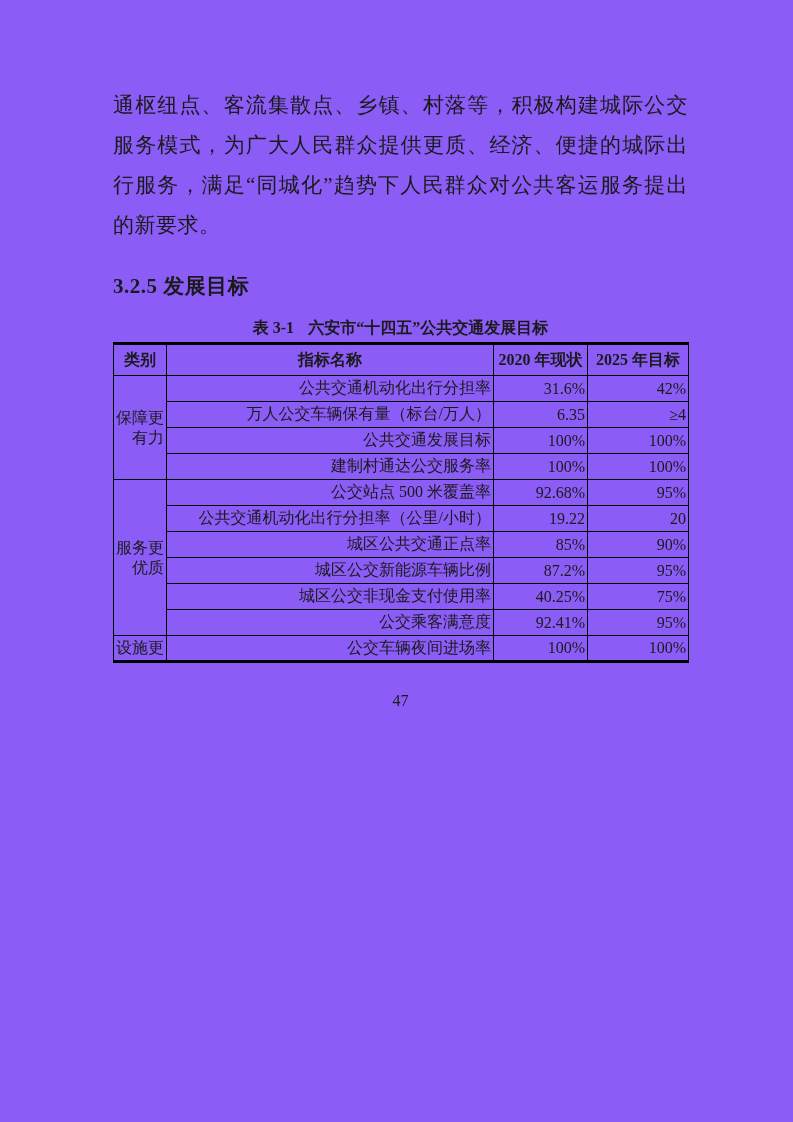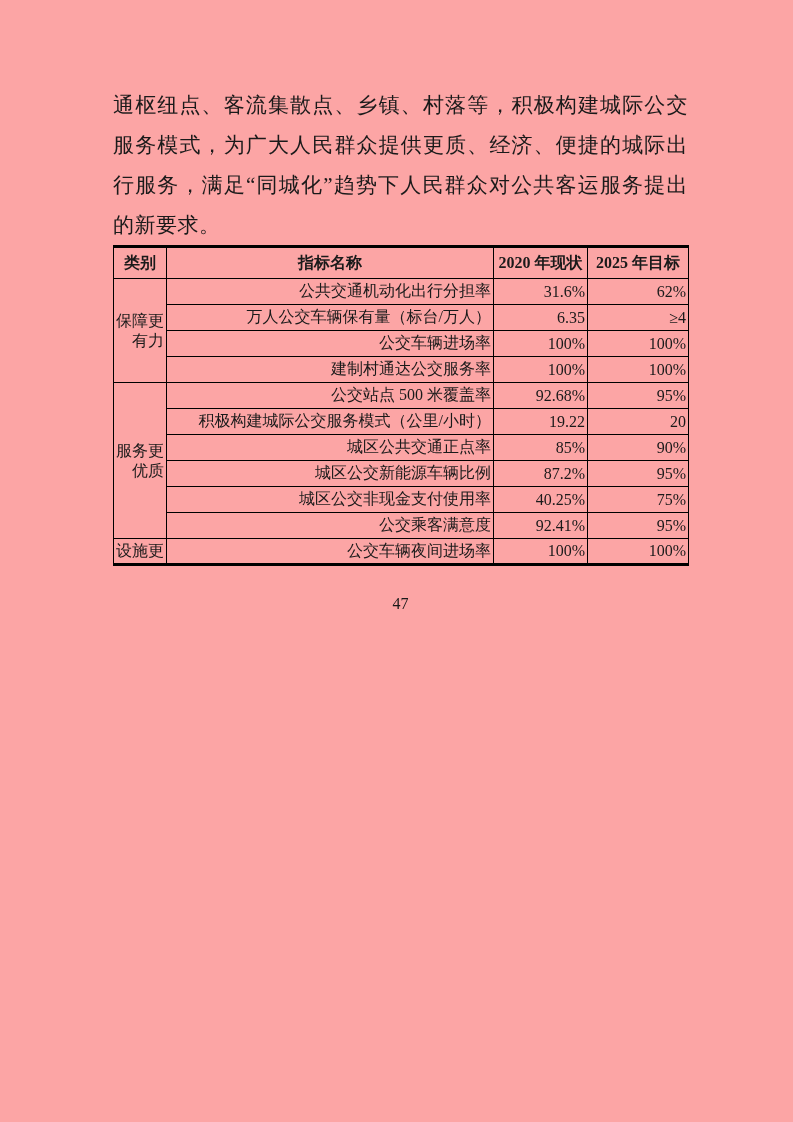--- a/index.html
+++ b/index.html
@@ -5,21 +5,21 @@
   html, body {
     margin: 0;
     padding: 0;
     background: #ffffff;
   }
   .page {
     position: relative;
     width: 793px;
     height: 1122px;
     margin: 0 auto;
-    background: #fca5a5;
+    background: #8b5cf6;
     box-sizing: border-box;
     padding: 85px 105px 0 113px;
     font-family: "Liberation Serif", "DejaVu Serif", serif;
     color: #1a1a1a;
     overflow: hidden;
   }
   .body-text {
     margin: 0;
     font-size: 21px;
     line-height: 40px;
@@ -79,22 +79,26 @@
     font-size: 16px;
   }
 </style>
 </head>
 <body>
 
 <div class="page">
 
   <p class="body-text">通枢纽点、客流集散点、乡镇、村落等，积极构建城际公交服务模式，为广大人民群众提供更质、经济、便捷的城际出行服务，满足“同城化”趋势下人民群众对公共客运服务提出的新要求。</p>
 
+  <h3 class="section-heading">3.2.5 发展目标</h3>
 
 
+  <div class="table-caption">
+    <span class="caption-label">表 3-1</span><span>六安市“十四五”公共交通发展目标</span>
+  </div>
 
   <table class="goals">
     <colgroup>
       <col style="width:53px">
       <col style="width:327px">
       <col style="width:94px">
       <col style="width:101px">
     </colgroup>
     <thead>
       <tr>
@@ -102,45 +106,45 @@
         <th>指标名称</th>
         <th>2020 年现状</th>
         <th>2025 年目标</th>
       </tr>
     </thead>
     <tbody>
         <tr>
           <td rowspan="4" class="category-cell">保障更有力</td>
           <td>公共交通机动化出行分担率</td>
           <td>31.6%</td>
-          <td>62%</td>
+          <td>42%</td>
         </tr>
         <tr>
           <td>万人公交车辆保有量（标台/万人）</td>
           <td>6.35</td>
           <td>≥4</td>
         </tr>
         <tr>
-          <td>公交车辆进场率</td>
+          <td>公共交通发展目标</td>
           <td>100%</td>
           <td>100%</td>
         </tr>
         <tr>
           <td>建制村通达公交服务率</td>
           <td>100%</td>
           <td>100%</td>
         </tr>
         <tr>
           <td rowspan="6" class="category-cell">服务更优质</td>
           <td>公交站点 500 米覆盖率</td>
           <td>92.68%</td>
           <td>95%</td>
         </tr>
         <tr>
-          <td>积极构建城际公交服务模式（公里/小时）</td>
+          <td>公共交通机动化出行分担率（公里/小时）</td>
           <td>19.22</td>
           <td>20</td>
         </tr>
         <tr>
           <td>城区公共交通正点率</td>
           <td>85%</td>
           <td>90%</td>
         </tr>
         <tr>
           <td>城区公交新能源车辆比例</td>

